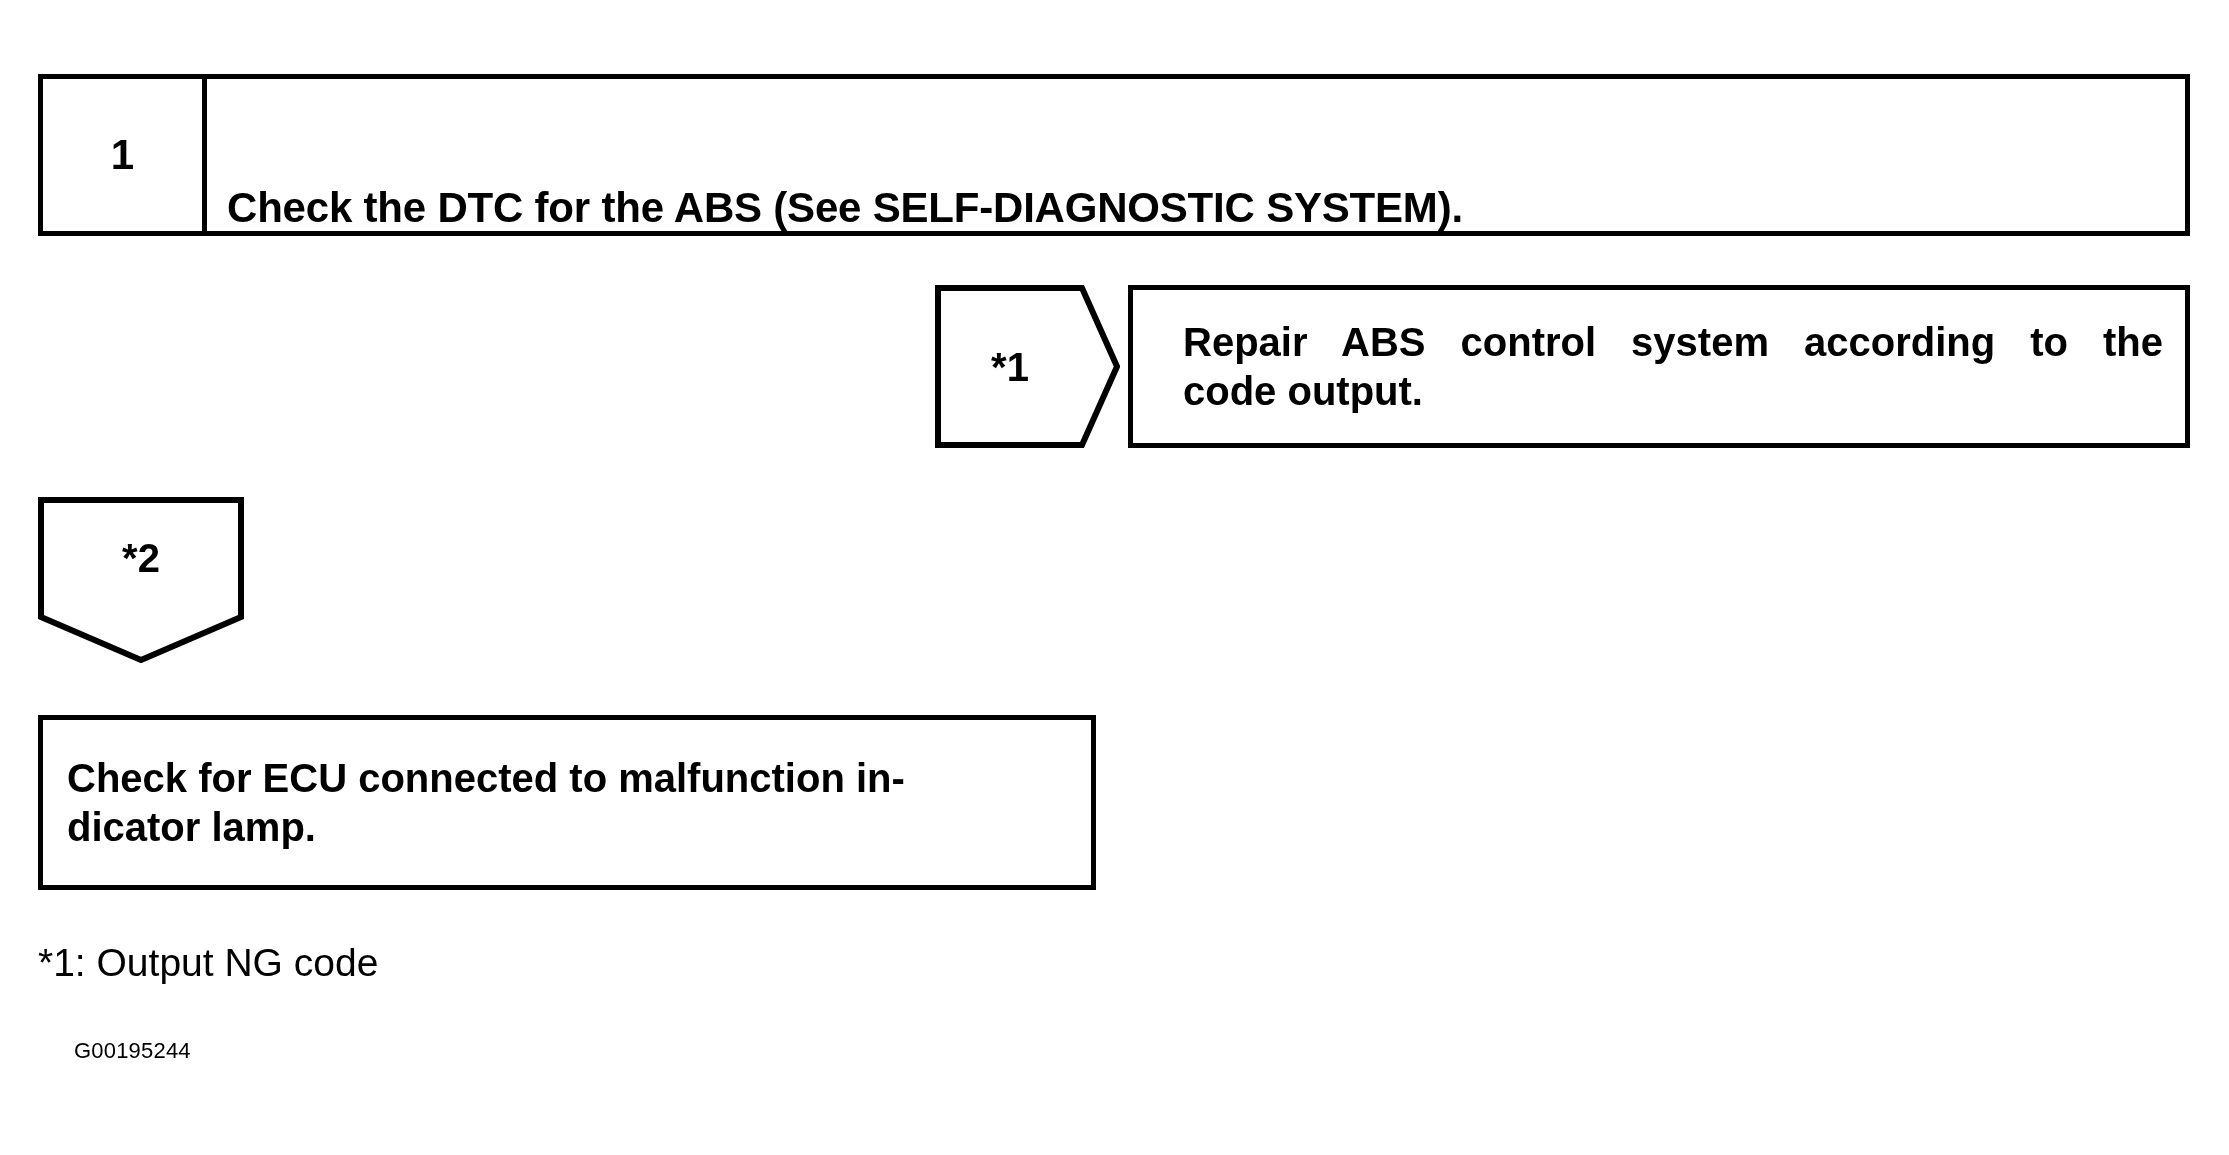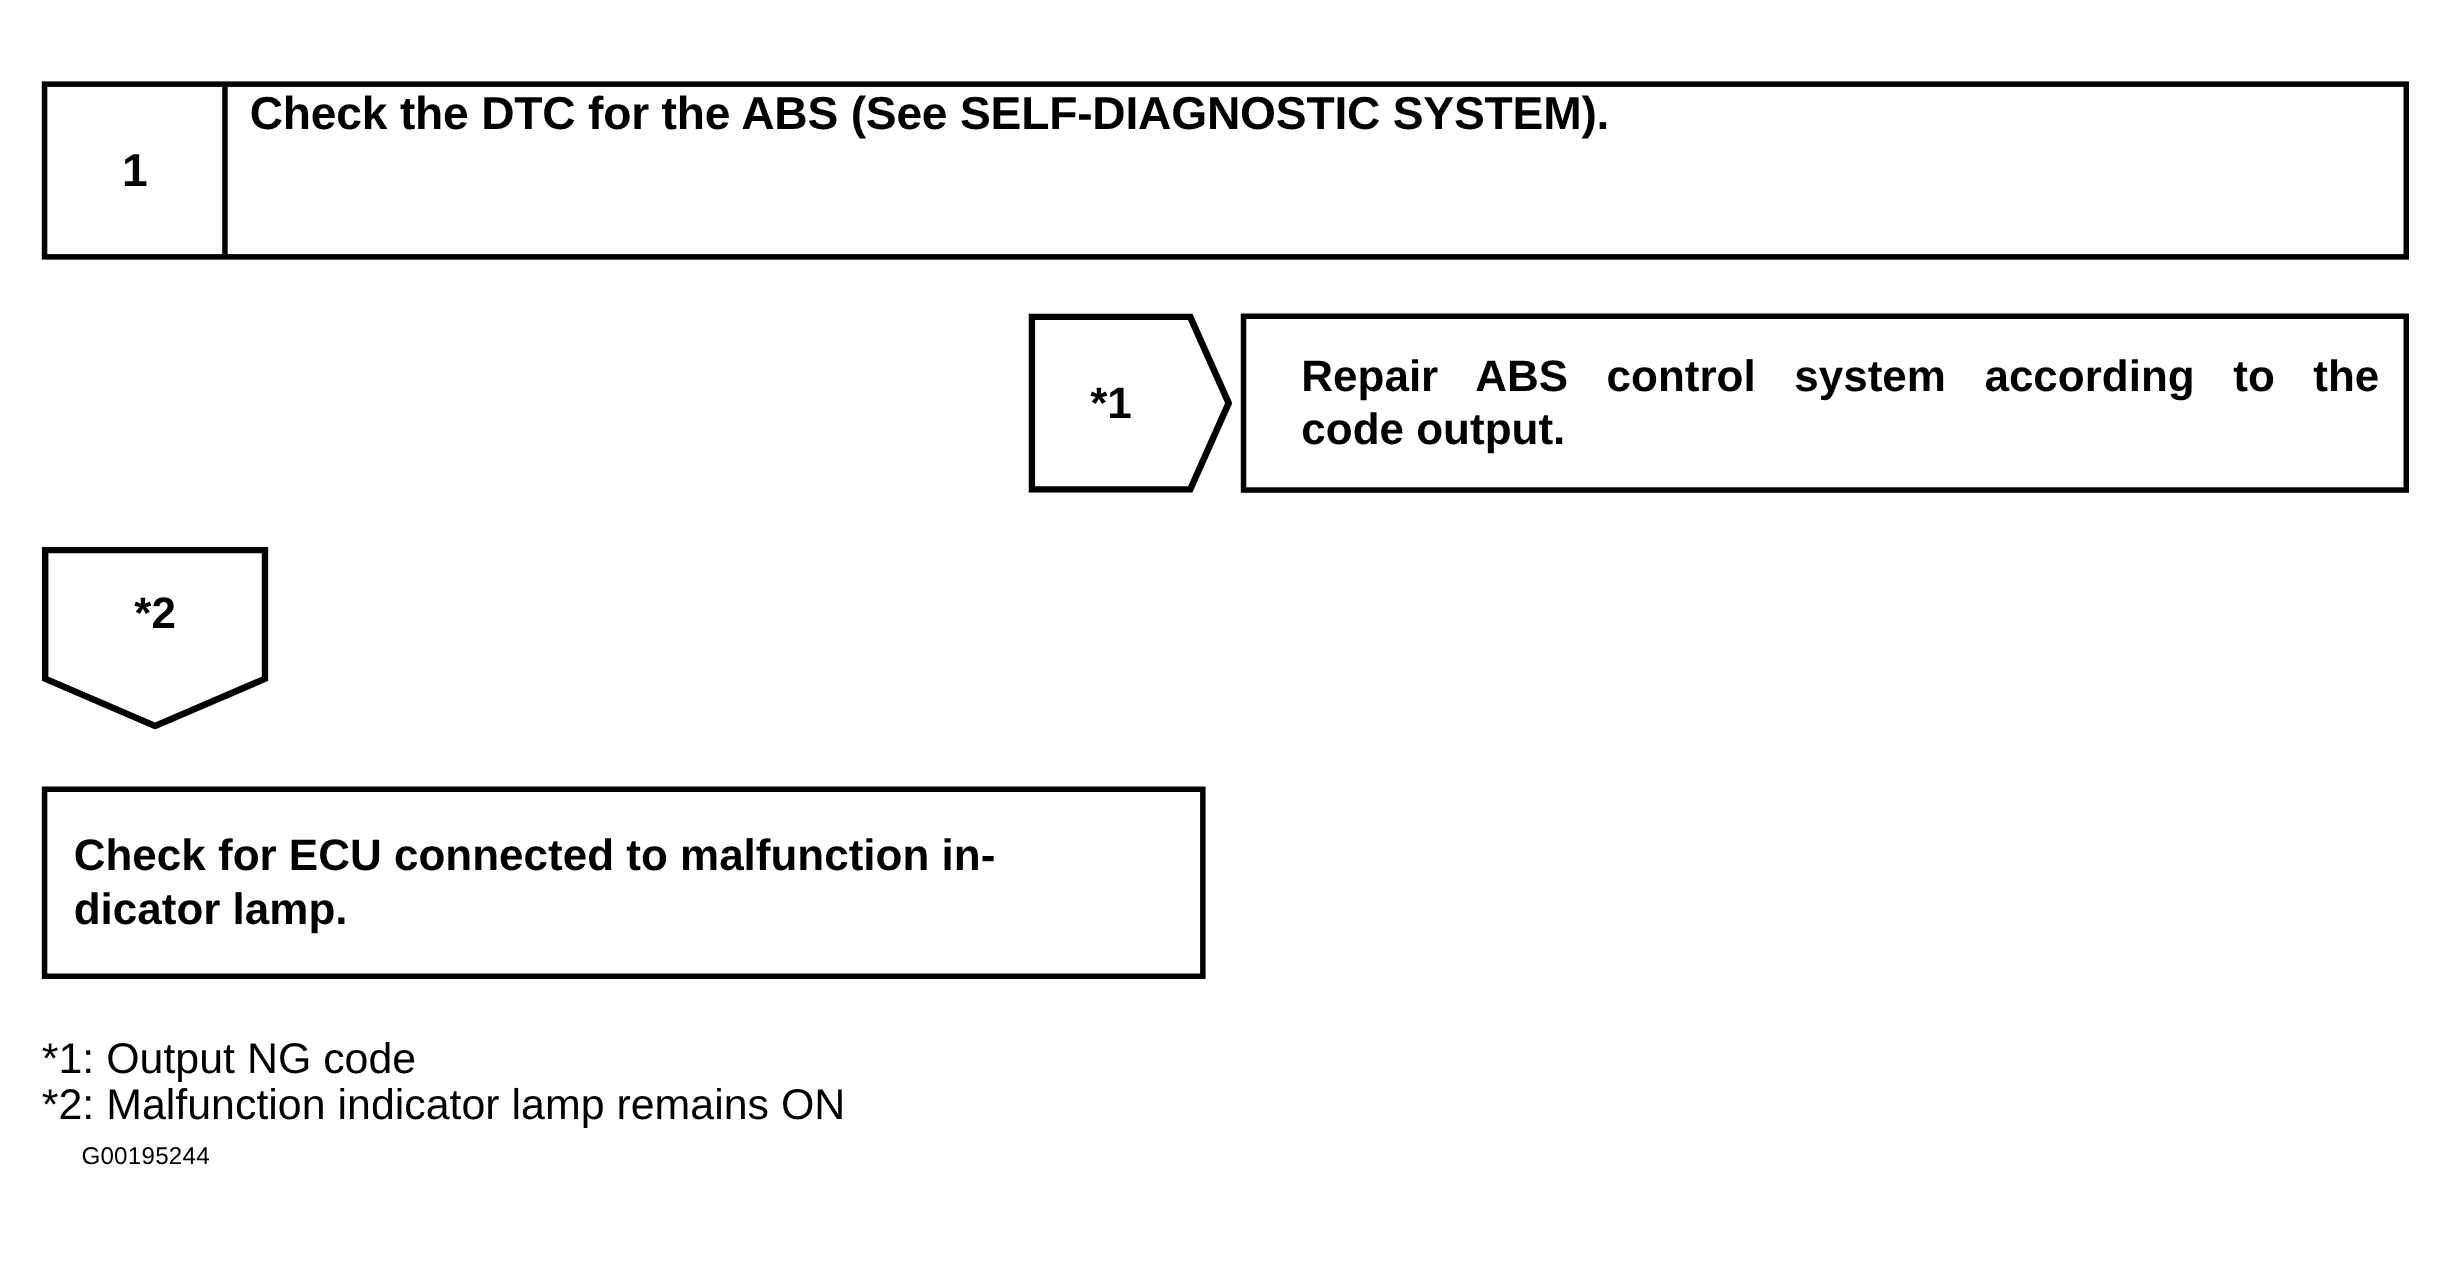--- a/index.html
+++ b/index.html
@@ -38,21 +38,21 @@
     justify-content: center;
   }
   .step-number {
     font-size: 42px;
     font-weight: bold;
     line-height: 1;
   }
   .step-text-cell {
     flex: 1;
     display: flex;
-    align-items: flex-start;
+    align-items: flex-end;
     padding-left: 20px;
     padding-right: 16px;
   }
   .step-text {
     font-size: 42px;
     font-weight: bold;
     line-height: 1.12;
     letter-spacing: -0.2px;
   }
 
@@ -211,16 +211,15 @@
 
 <div class="check-box">
   <div class="check-text">
     <span class="ln">Check for ECU connected to malfunction in-</span>
     <span class="ln">dicator lamp.</span>
   </div>
 </div>
 
 <div class="footnotes">
   <div class="footnote">*1: Output NG code</div>
-  <div class="footnote">*2: Malfunction indicator lamp remains ON</div>
 </div>
 
 <div class="ref-code">G00195244</div>
 
 </body></html>

